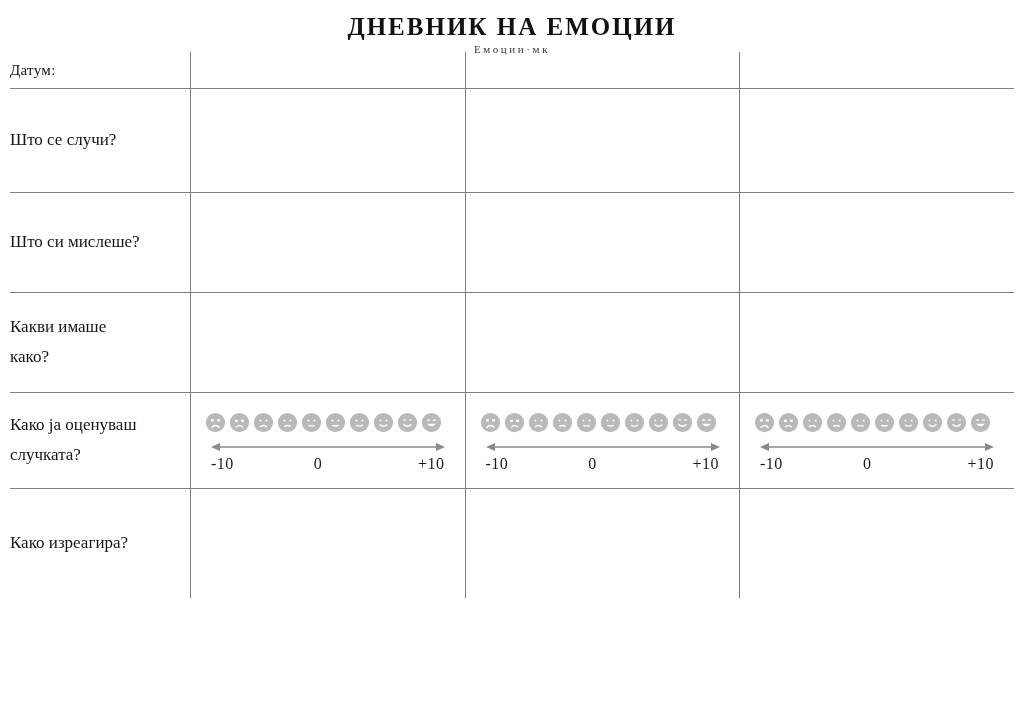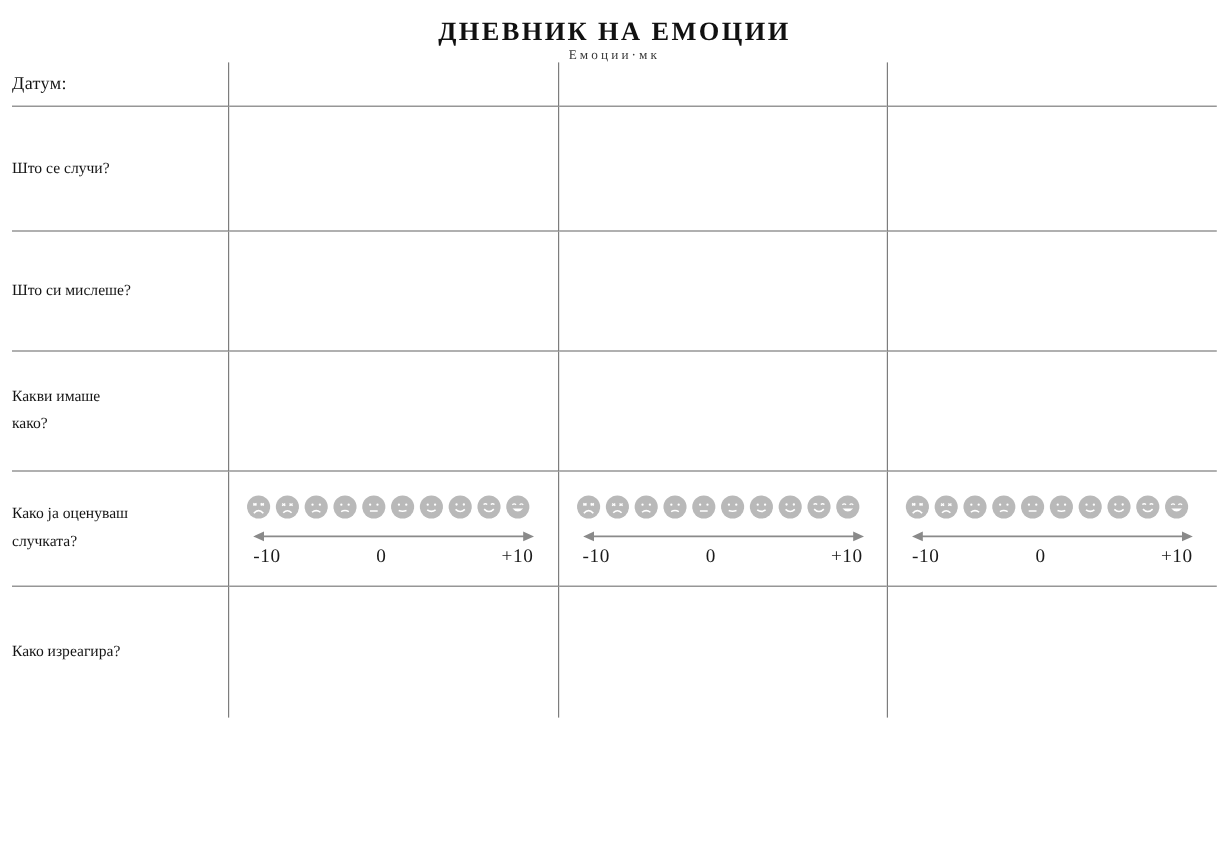--- a/index.html
+++ b/index.html
@@ -19,21 +19,21 @@
     width: 1024px;
     height: 709px;
   }
   
   .header {
     text-align: center;
     padding-top: 14px;
   }
   .doc-title {
     font-family: "Liberation Serif", serif;
-    font-size: 22px;
+    font-size: 25px;
     font-weight: bold;
     letter-spacing: 2.0px;
     color: #111111;
     line-height: 1.05;
   }
   .doc-subtitle {
     font-family: "Liberation Serif", serif;
     font-size: 11px;
     letter-spacing: 2.6px;
     color: #3a3a3a;
@@ -52,21 +52,21 @@
     vertical-align: middle;
     padding: 0;
   }
   .rowline {
     border-bottom: 1px solid #7d7d7d;
   }
   .label-cell {
     width: 180px;
     padding-left: 12px;
     padding-right: 6px;
-    font-size: 13px;
+    font-size: 17px;
     line-height: 1.75;
     color: #151515;
     vertical-align: middle;
   }
   .label-cell .ln { display: block; white-space: nowrap; }
   .entry-cell {
     border-left: 1px solid #7d7d7d;
     position: relative;
   }
   

